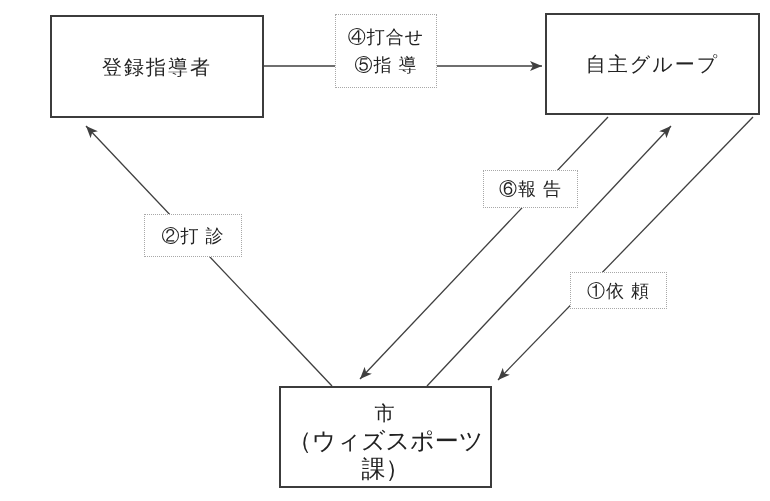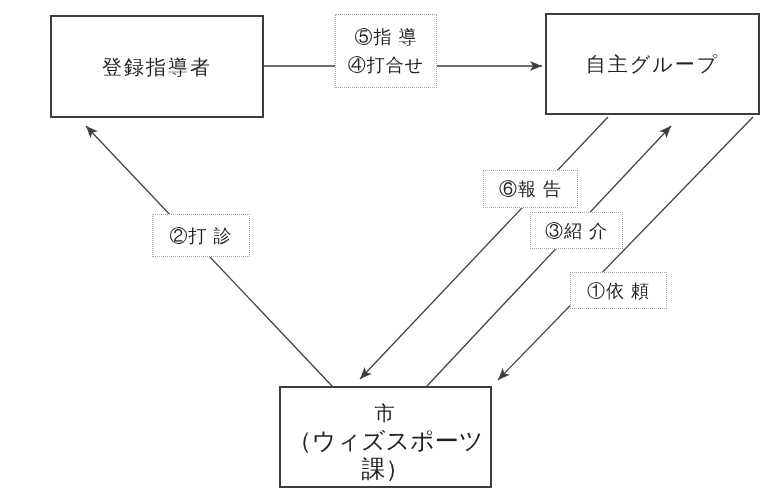--- a/index.html
+++ b/index.html
@@ -58,49 +58,46 @@
     line-height: 28px;
     letter-spacing: 1px;
   }
   #node-instructor { left: 10px;  top: 15px;  width: 214px; height: 103px; margin-left: 40px; }
   #node-group      { left: 545px; top: 13px;  width: 215px; height: 102px; }
   #node-city       { left: 279px; top: 386px; width: 213px; height: 102px; }
   #label-meeting   { left: 335px; top: 14px;  width: 102px; height: 74px; }
   #label-report    { left: 483px; top: 170px; width: 95px;  height: 38px; }
   #label-intro     { left: 530px; top: 212px; width: 93px;  height: 37px; }
   #label-request   { left: 570px; top: 272px; width: 97px;  height: 37px; text-align: center; }
-  #label-sounding  { left: 152px; top: 214px; width: 98px;  height: 43px; }
+  #label-sounding  { left: 144px; top: 214px; width: 98px;  height: 43px; }
 </style>
 </head>
 <body>
 
 <div class="canvas">
 
   <svg class="arrows-layer" viewBox="0 0 770 501" xmlns="http://www.w3.org/2000/svg">
     <defs>
       <marker id="ah" markerUnits="userSpaceOnUse" markerWidth="14" markerHeight="11" refX="12" refY="5" orient="auto-start-reverse">
         <path class="ah" d="M0,0 L12,5 L0,10 L3,5 z"></path>
       </marker>
     </defs>
     <line class="h-line" x1="230" y1="66" x2="542" y2="66" marker-start="url(#ah)" marker-end="url(#ah)"></line>
     <line class="d-line" x1="332" y1="386" x2="86" y2="126" marker-end="url(#ah)"></line>
     <line class="d-line" x1="608" y1="117" x2="360" y2="379" marker-end="url(#ah)"></line>
     <line class="d-line" x1="427" y1="386" x2="671" y2="126" marker-end="url(#ah)"></line>
     <line class="d-line" x1="753" y1="117" x2="498" y2="380" marker-end="url(#ah)"></line>
   </svg>
 
   <div class="edge-label" id="label-meeting">
+    <span>④打合せ</span>
     <span>⑤指 導</span>
-    <span>④打合せ</span>
   </div>
   <div class="edge-label" id="label-report">
     <span>⑥報 告</span>
-  </div>
-  <div class="edge-label" id="label-intro">
-    <span>③紹 介</span>
   </div>
   <div class="edge-label" id="label-request">
     <span>①依 頼</span>
   </div>
   <div class="edge-label" id="label-sounding">
     <span>②打 診</span>
   </div>
 
   <div class="node" id="node-instructor">
     <span class="line1">登録指導者</span>

